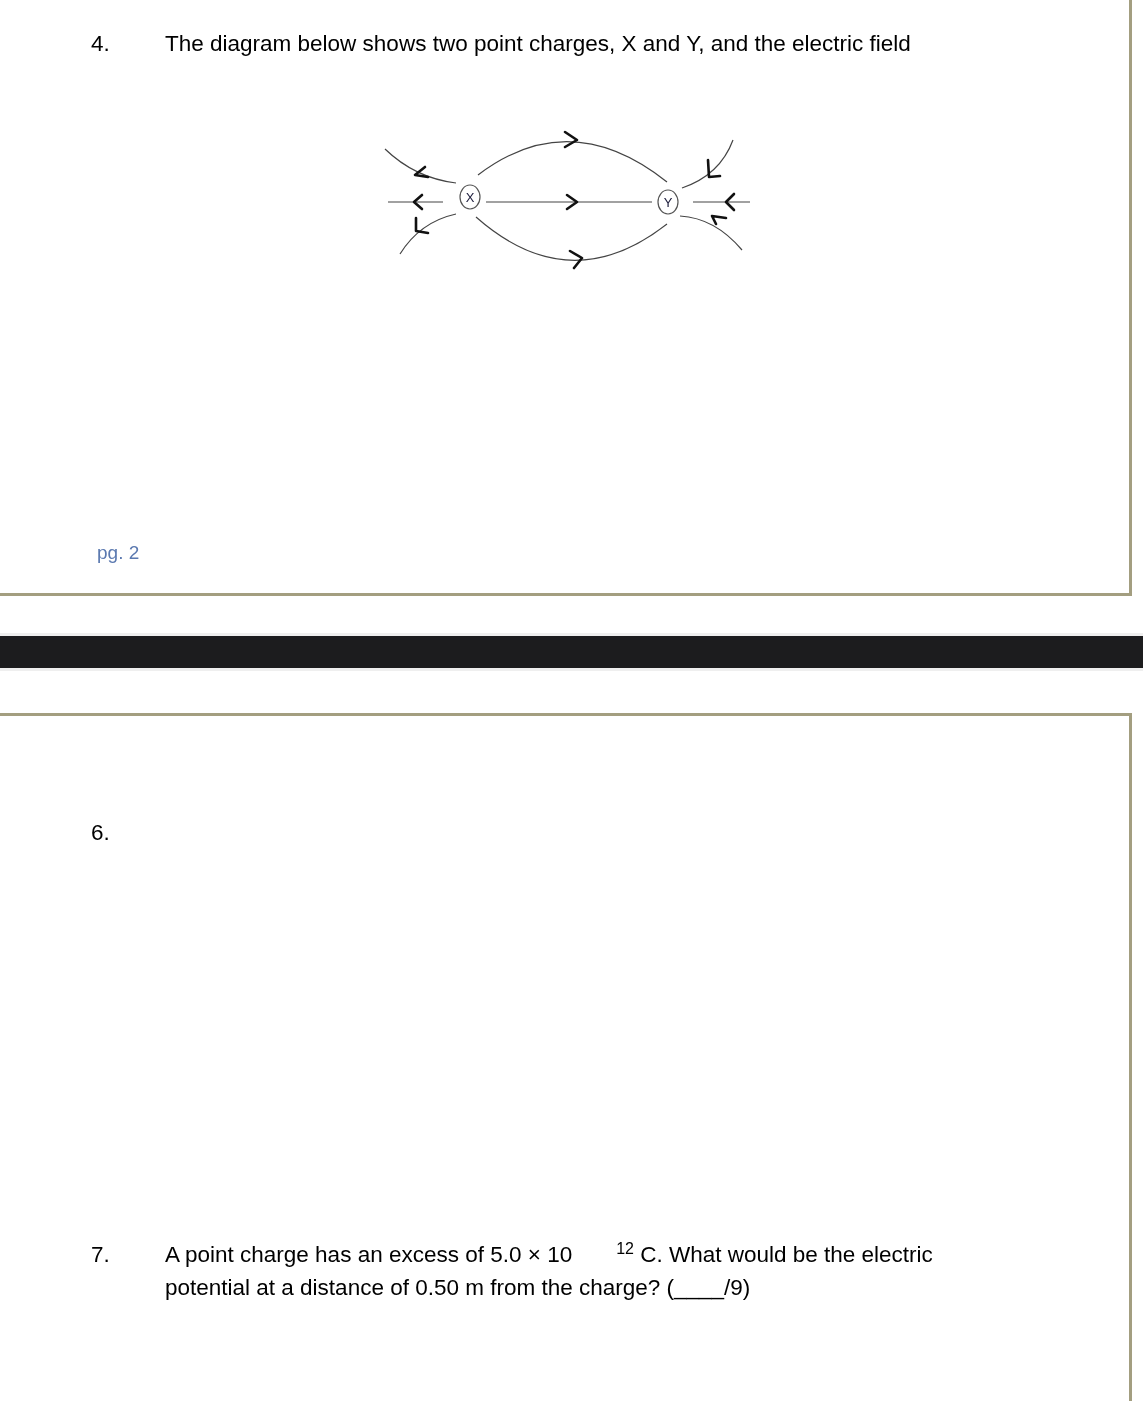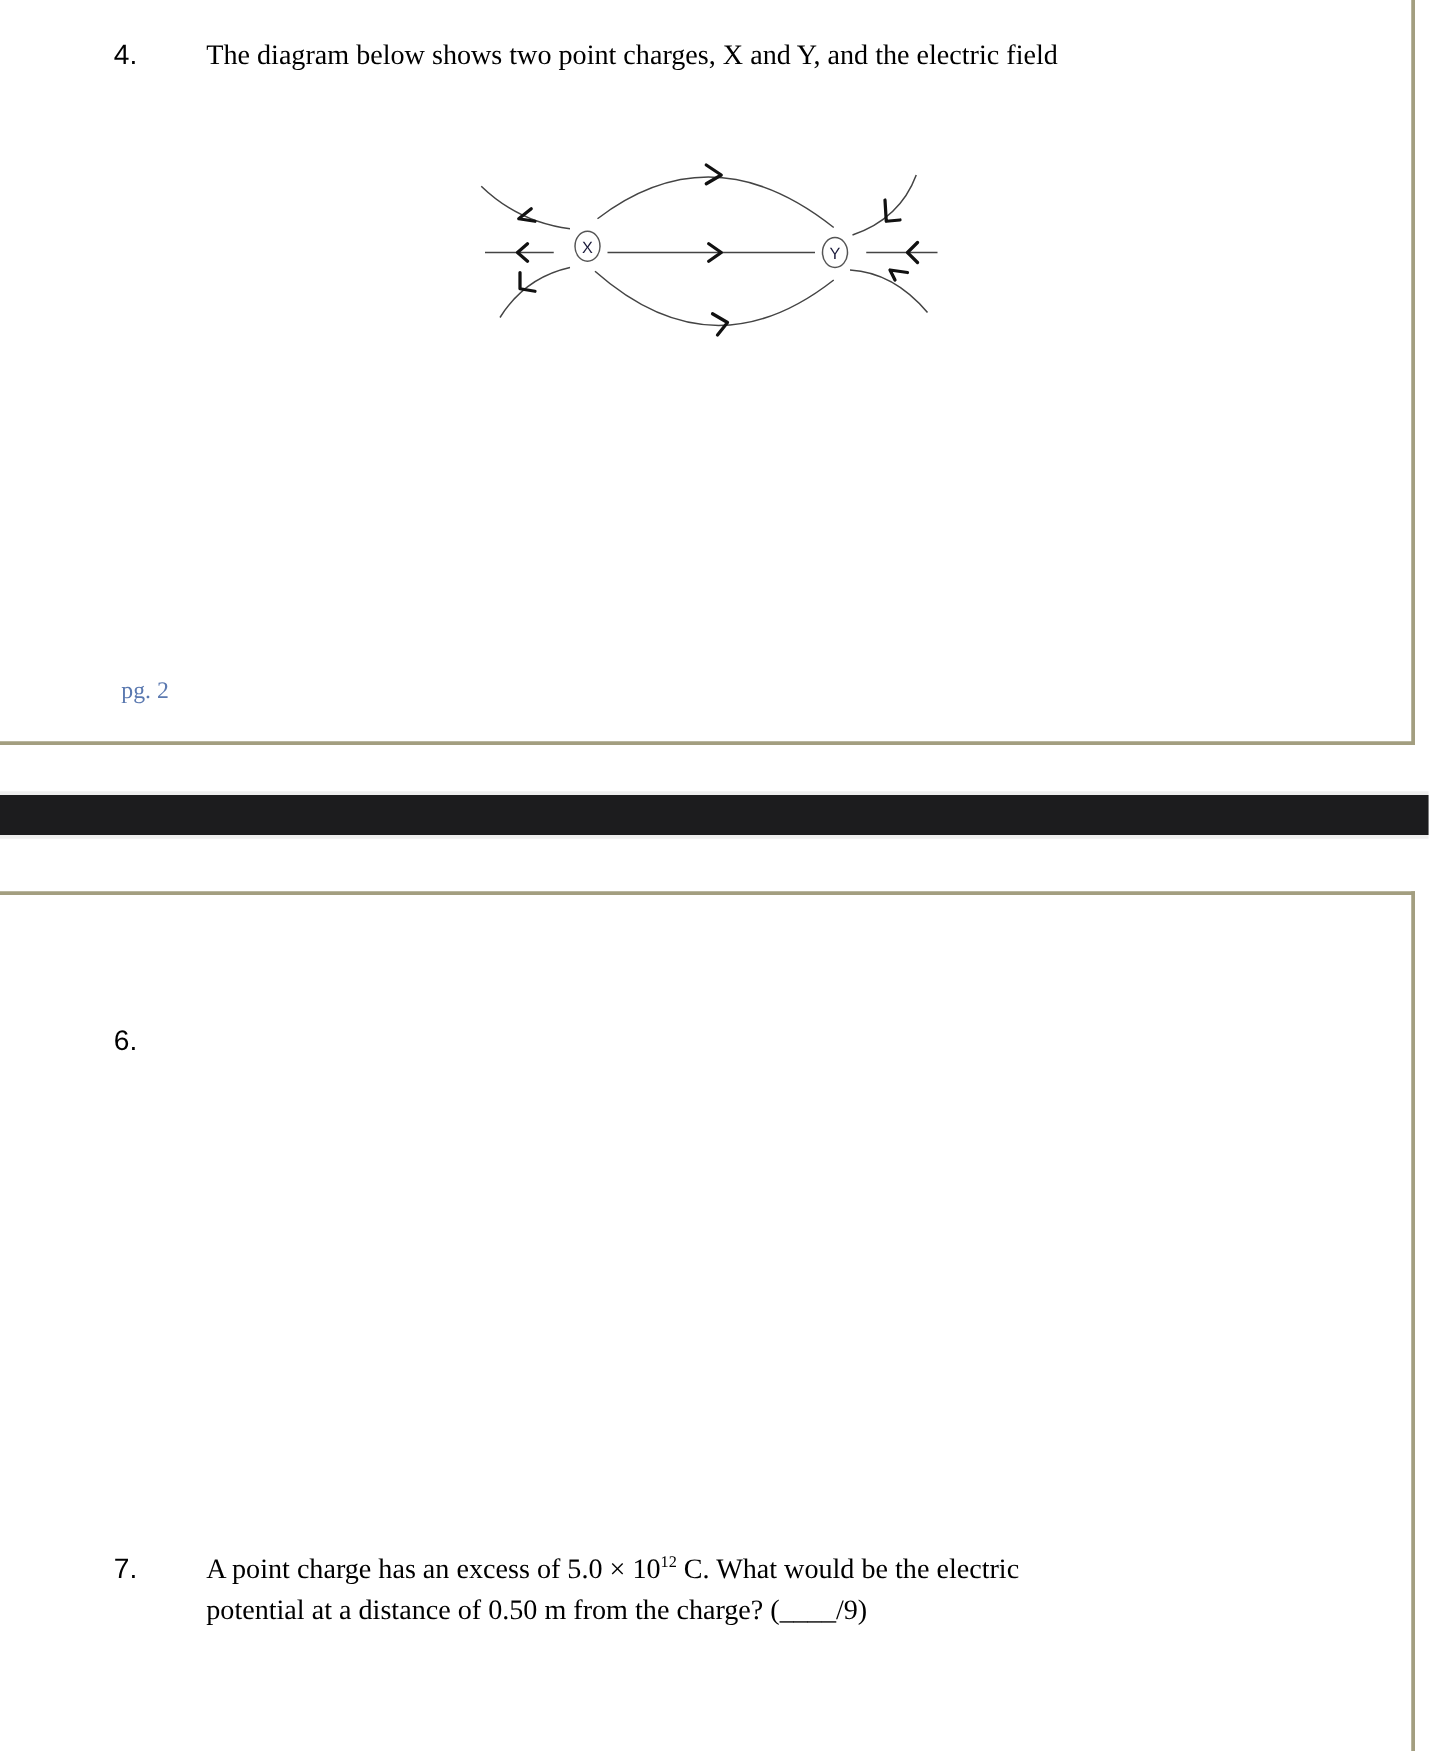--- a/index.html
+++ b/index.html
@@ -5,25 +5,25 @@
   html, body { margin:0; padding:0; }
   body { width:1143px; height:1401px; background:#ffffff; position:relative; overflow:hidden;
          font-family:"Liberation Sans", sans-serif; color:#000; }
   .page1 { position:absolute; left:-4px; top:-4px; width:1133px; height:597px;
            border-right:3px solid #a39e80; border-bottom:3px solid #a39e80; background:#fff; }
   .gap-strip { position:absolute; left:0; width:1143px; height:3px; background:#efefef; }
   .separator { position:absolute; left:0; top:636px; width:1143px; height:32px; background:#1c1c1e; }
   .page2 { position:absolute; left:-4px; top:713px; width:1133px; height:700px;
            border-top:3px solid #a39e80; border-right:3px solid #a39e80; background:#fff; }
   .q-num { position:absolute; left:91px; font-size:22.5px; line-height:32px; }
-  .q-text { position:absolute; left:165px; width:830px; font-size:22.5px; line-height:32.5px;font-family:Liberation Serif, serif; }
-  .page-label { position:absolute; left:97px; top:542px; font-family:Liberation Serif, serif;
+  .q-text { position:absolute; left:165px; width:830px; font-size:22.5px; line-height:32.5px; }
+  .page-label { position:absolute; left:97px; top:542px; font-family:Liberation Sans, sans-serif;
                 font-size:19px; color:#5b79b0; }
   .diagram { position:absolute; left:370px; top:120px; }
-  sup { font-size:13px; line-height:0; }
+  sup { font-size:16px; line-height:0;margin-left:44px; }
 </style>
 </head>
 <body>
 
 <div class="page1"></div>
 
 <div class="q-num" style="top:28px;">4.</div>
 <div class="q-text" style="top:28px;">
   <div>The diagram below shows two point charges, X and Y, and the electric field</div>
 </div>

